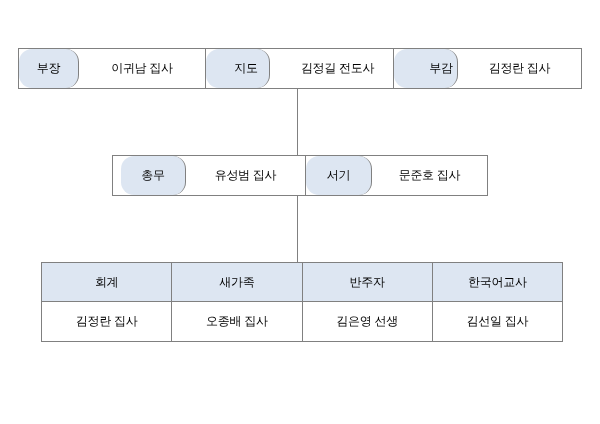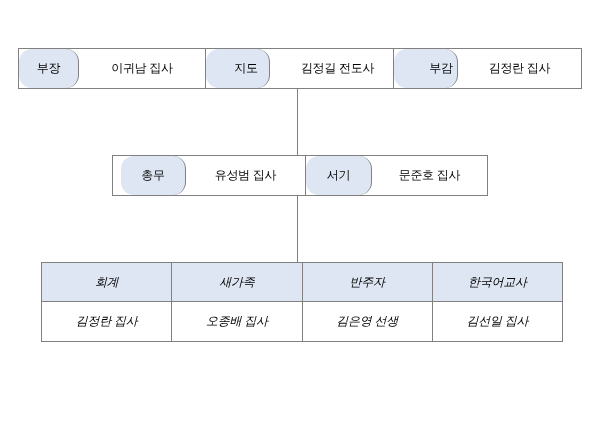--- a/index.html
+++ b/index.html
@@ -79,21 +79,20 @@
   }
   .tcell {
     flex: 1;
     display: flex;
     align-items: center;
     justify-content: center;
     box-sizing: border-box;
     border-right: 1px solid #808080;
     white-space: nowrap;
     letter-spacing: -0.3px;
-    font-style: italic;
   }
   .tcell:last-child { border-right: none; }
 </style>
 </head>
 <body>
 
 <div class="canvas">
 
   <div class="bar top-row">
     <div class="cell label c0">부장</div>

